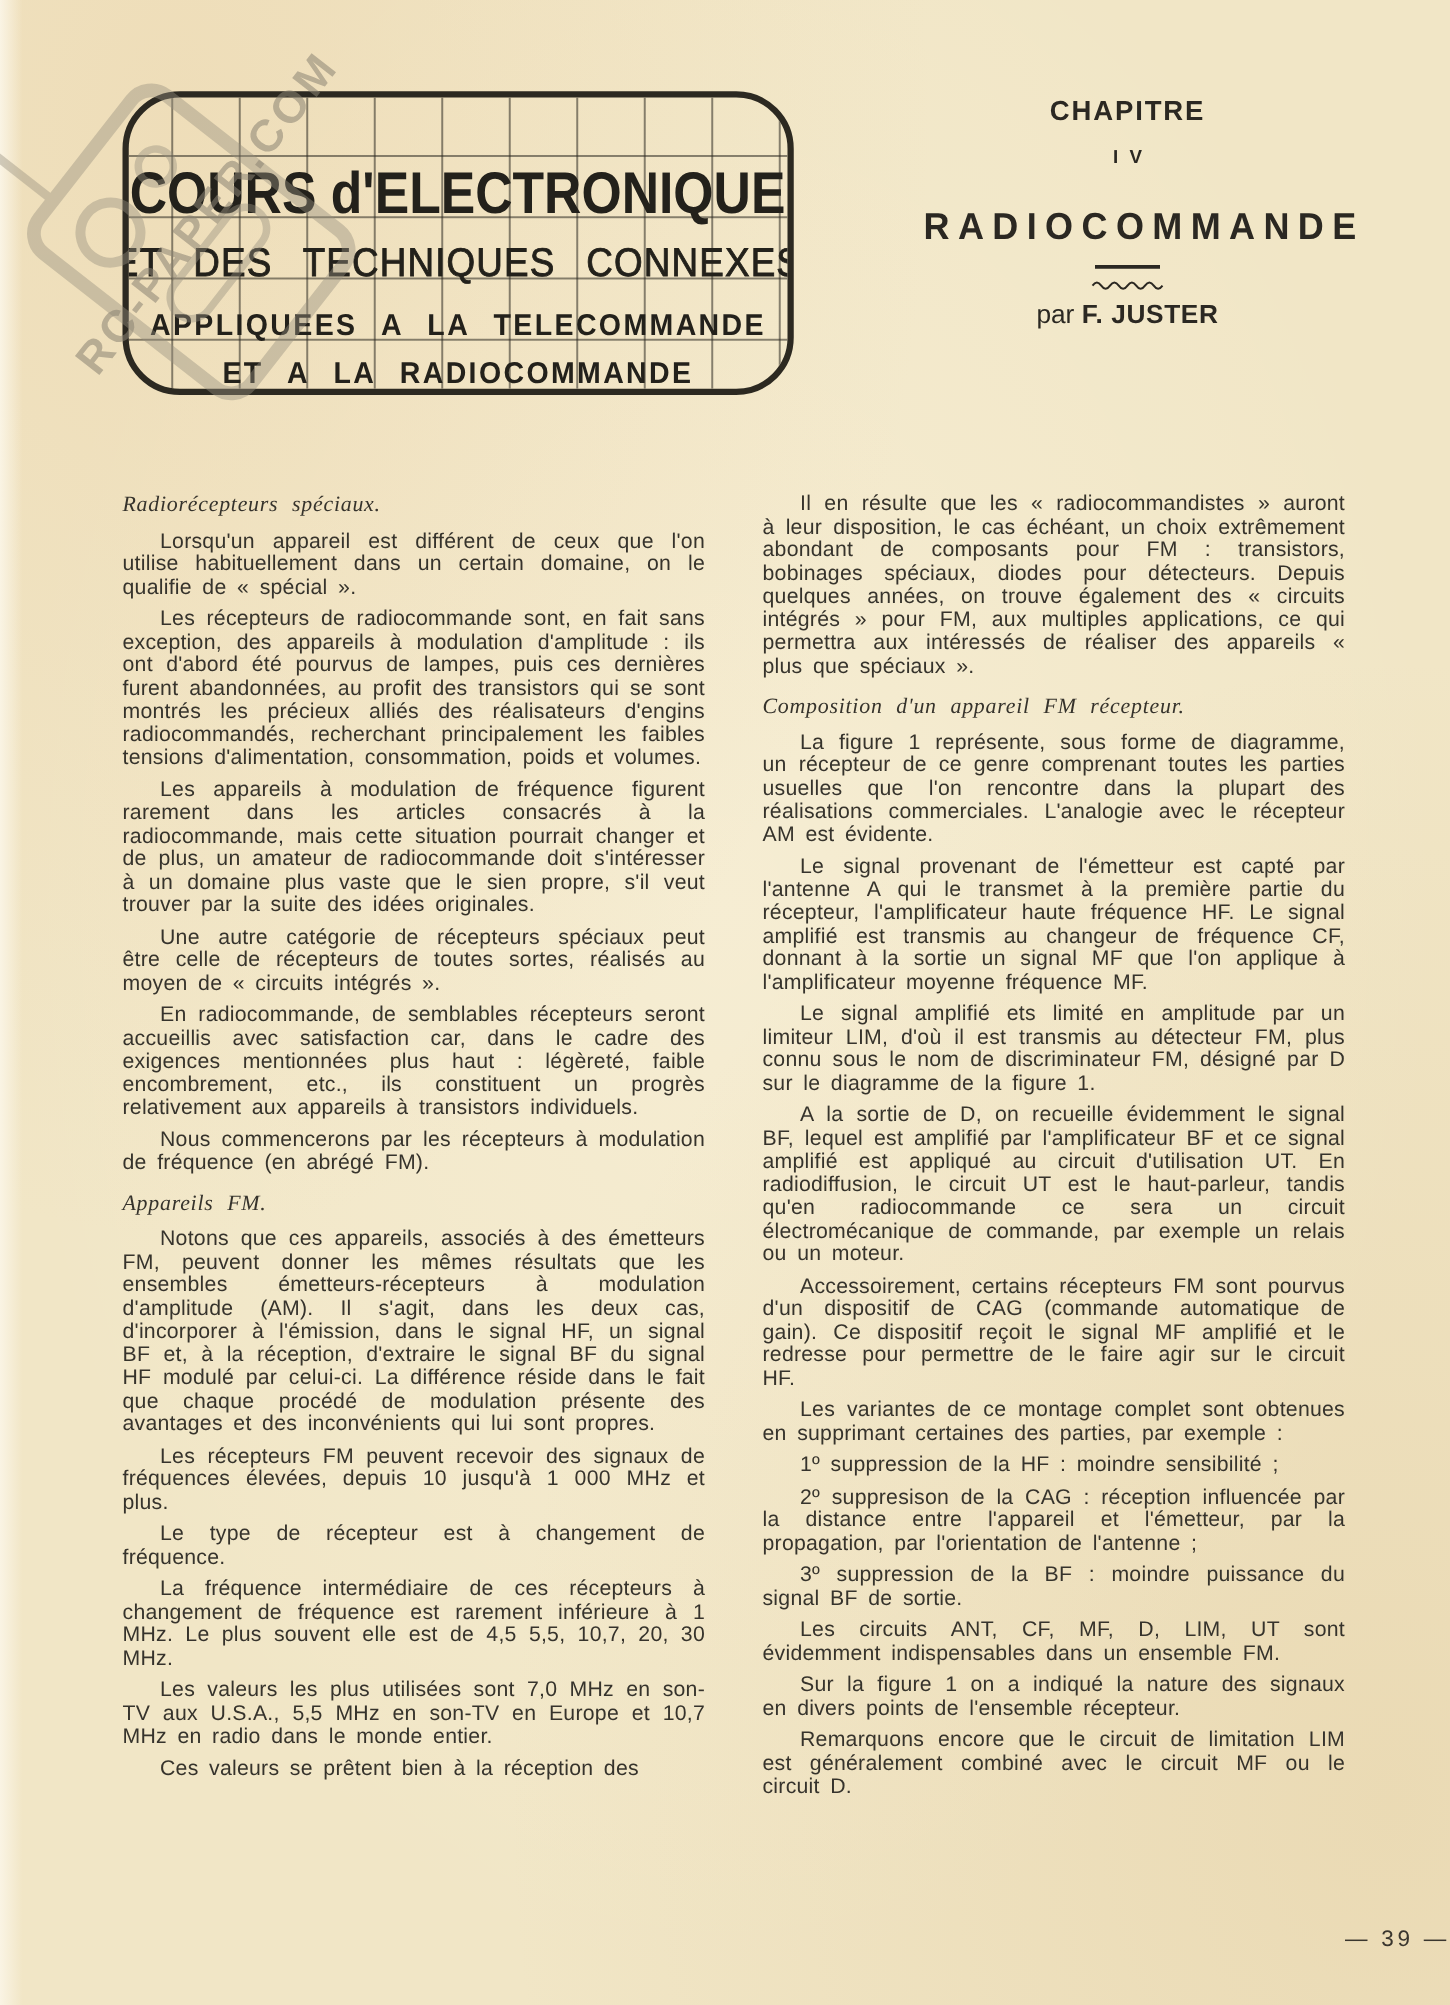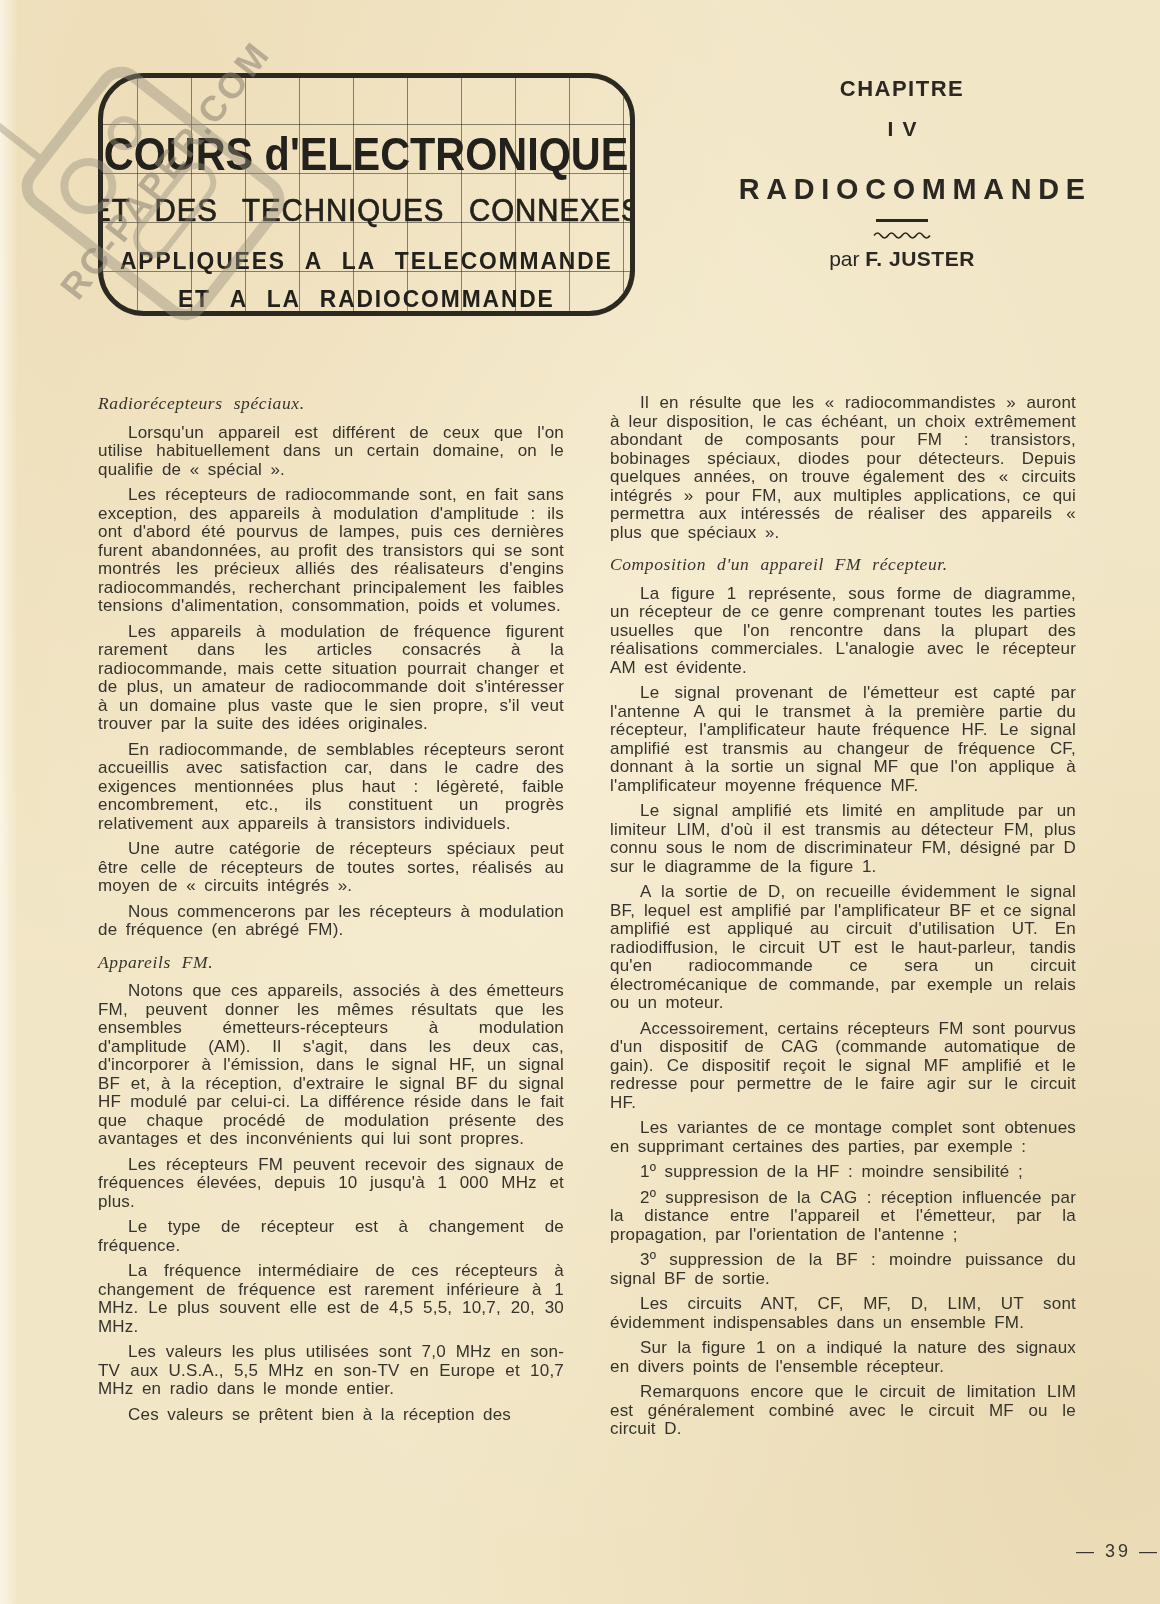--- a/index.html
+++ b/index.html
@@ -50,21 +50,21 @@
   .m2{margin-top:17px;font-size:32px;font-weight:normal;-webkit-text-stroke:.7px #23211b;line-height:1;white-space:nowrap;word-spacing:17px;letter-spacing:1px;transform:scaleX(.92);}
   .m3{margin-top:23px;font-size:24px;font-weight:bold;line-height:1;white-space:nowrap;letter-spacing:2px;word-spacing:12px;transform:scaleX(.95);}
   .m4{margin-top:14px;font-size:24px;font-weight:bold;line-height:1;white-space:nowrap;letter-spacing:2px;word-spacing:12px;transform:scaleX(.95);}
 
   
   .chapter{
     position:absolute;left:732px;top:76px;width:340px;
     text-align:center;color:#2b2822;z-index:2;
   }
   .ch-label{font-size:22px;font-weight:bold;letter-spacing:1.5px;}
-  .ch-num{margin-top:15px;font-size:21px;font-weight:bold;letter-spacing:9px;padding-left:9px;}
+  .ch-num{margin-top:15px;font-size:15px;font-weight:bold;letter-spacing:9px;padding-left:9px;}
   .ch-title{margin-top:31px;font-size:30px;font-weight:bold;letter-spacing:7px;white-space:nowrap;transform:scaleX(.96);}
   .ch-rule{width:52px;height:3px;background:#2b2822;margin:13px auto 0;}
   .ch-section{margin-top:21px;font-size:25px;font-weight:bold;letter-spacing:1.5px;white-space:nowrap;}
   .ch-wavy{display:block;margin:9px auto 0;}
   .byline{margin-top:8px;font-size:21px;}
   .byline b{letter-spacing:.5px;}
 
   
   .columns{
     position:absolute;left:98px;top:394px;width:978px;
@@ -125,22 +125,22 @@
       <b>F. JUSTER</b>
     </div>
   </div>
 
   <div class="columns">
     <section class="col" id="col-left">
         <h3 class="col-heading">Radiorécepteurs spéciaux.</h3>
         <p class="body-p">Lorsqu'un appareil est différent de ceux que l'on utilise habituellement dans un certain domaine, on le qualifie de « spécial ».</p>
         <p class="body-p">Les récepteurs de radiocommande sont, en fait sans exception, des appareils à modulation d'amplitude : ils ont d'abord été pourvus de lampes, puis ces dernières furent abandonnées, au profit des transistors qui se sont montrés les précieux alliés des réalisateurs d'engins radiocommandés, recherchant principalement les faibles tensions d'alimentation, consommation, poids et volumes.</p>
         <p class="body-p">Les appareils à modulation de fréquence figurent rarement dans les articles consacrés à la radiocommande, mais cette situation pourrait changer et de plus, un amateur de radiocommande doit s'intéresser à un domaine plus vaste que le sien propre, s'il veut trouver par la suite des idées originales.</p>
+        <p class="body-p">Une autre catégorie de récepteurs spéciaux peut être celle de récepteurs de toutes sortes, réalisés au moyen de « circuits intégrés ».</p>
         <p class="body-p">En radiocommande, de semblables récepteurs seront accueillis avec satisfaction car, dans le cadre des exigences mentionnées plus haut : légèreté, faible encombrement, etc., ils constituent un progrès relativement aux appareils à transistors individuels.</p>
-        <p class="body-p">Une autre catégorie de récepteurs spéciaux peut être celle de récepteurs de toutes sortes, réalisés au moyen de « circuits intégrés ».</p>
         <p class="body-p">Nous commencerons par les récepteurs à modulation de fréquence (en abrégé FM).</p>
         <h3 class="col-heading">Appareils FM.</h3>
         <p class="body-p">Notons que ces appareils, associés à des émetteurs FM, peuvent donner les mêmes résultats que les ensembles émetteurs-récepteurs à modulation d'amplitude (AM). Il s'agit, dans les deux cas, d'incorporer à l'émission, dans le signal HF, un signal BF et, à la réception, d'extraire le signal BF du signal HF modulé par celui-ci. La différence réside dans le fait que chaque procédé de modulation présente des avantages et des inconvénients qui lui sont propres.</p>
         <p class="body-p">Les récepteurs FM peuvent recevoir des signaux de fréquences élevées, depuis 10 jusqu'à 1 000 MHz et plus.</p>
         <p class="body-p">Le type de récepteur est à changement de fréquence.</p>
         <p class="body-p">La fréquence intermédiaire de ces récepteurs à changement de fréquence est rarement inférieure à 1 MHz. Le plus souvent elle est de 4,5 5,5, 10,7, 20, 30 MHz.</p>
         <p class="body-p">Les valeurs les plus utilisées sont 7,0 MHz en son-TV aux U.S.A., 5,5 MHz en son-TV en Europe et 10,7 MHz en radio dans le monde entier.</p>
         <p class="body-p">Ces valeurs se prêtent bien à la réception des</p>
       </section>
     <section class="col" id="col-right">

